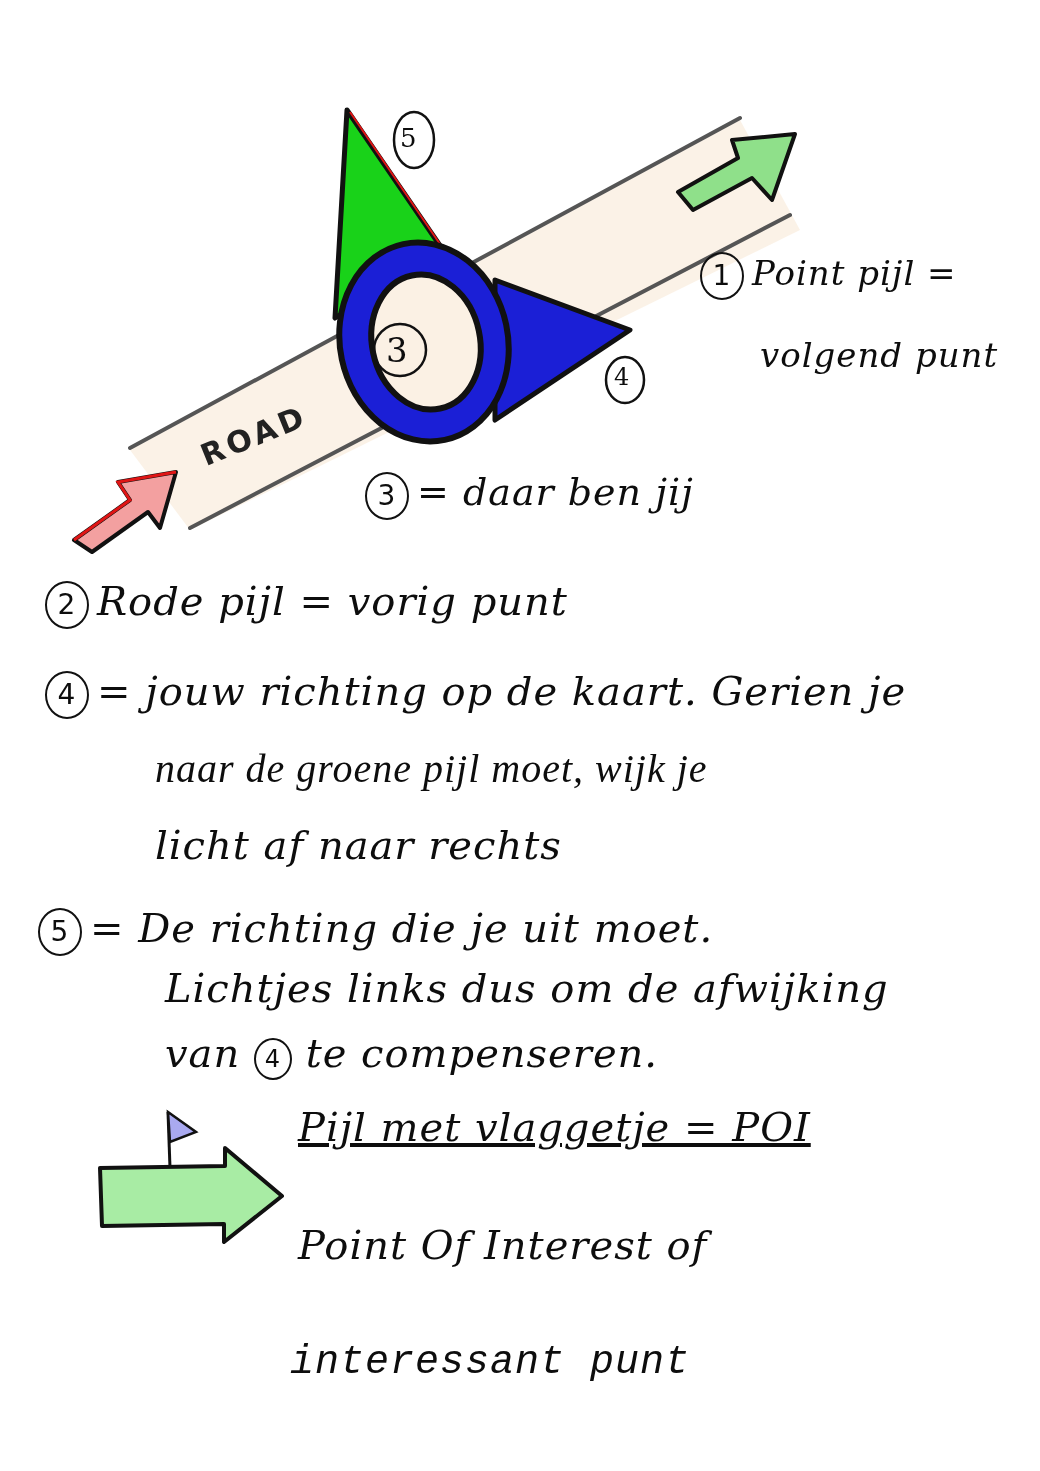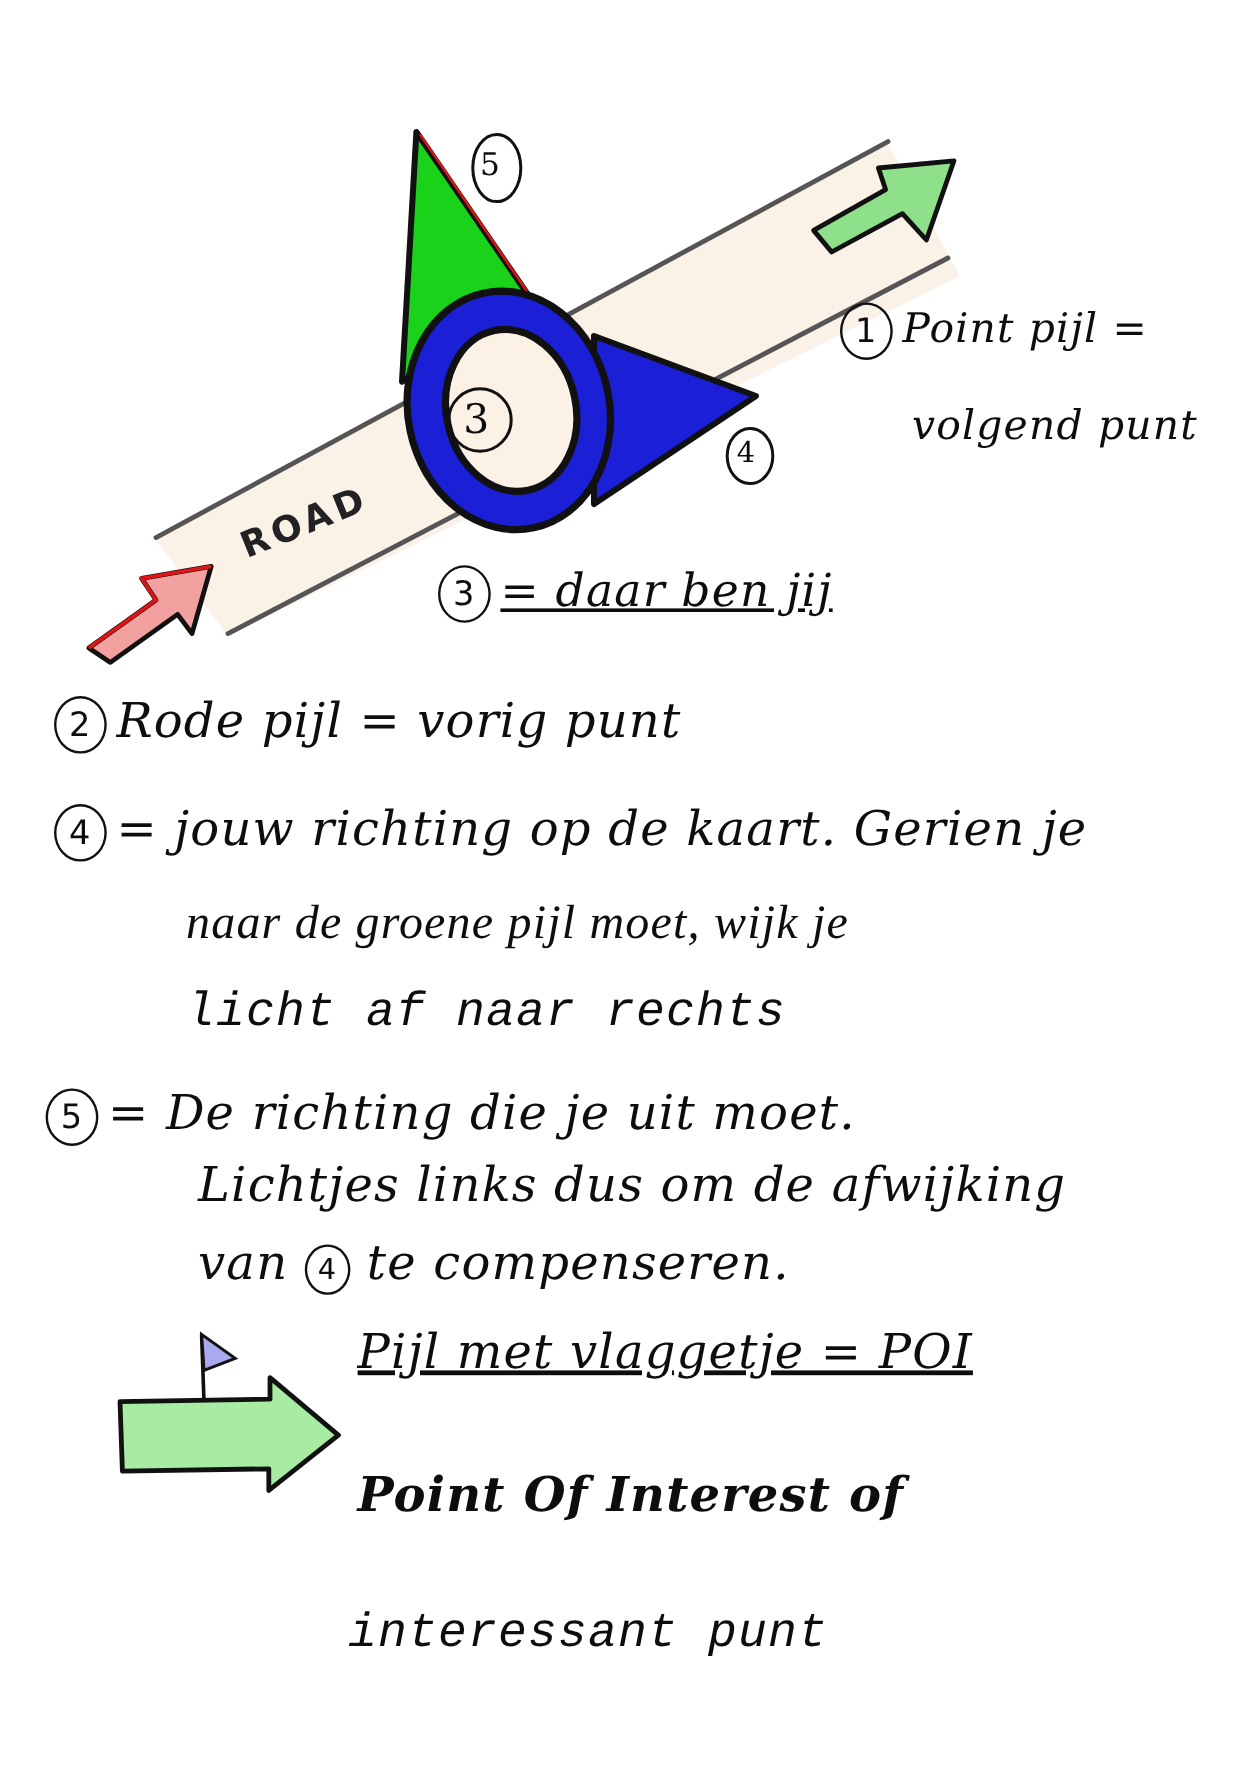--- a/index.html
+++ b/index.html
@@ -6,21 +6,21 @@
   body { width: 1040px; height: 1471px; position: relative; overflow: hidden;
          font-family: "DejaVu Serif", serif; color: #111; }
   .layer { position: absolute; left: 0; top: 0; width: 1040px; height: 1471px; }
   .hand { position: absolute; font-family: "DejaVu Serif", serif; font-style: italic;
           color: #0d0d0d; white-space: nowrap; letter-spacing: 1px; }
   .num { display: inline-block; border: 2.5px solid #111; border-radius: 50%;
          text-align: center; font-style: normal; font-family: "DejaVu Sans", sans-serif; }
   .n-big { width: 40px; height: 44px; line-height: 44px; font-size: 28px; margin-right: 8px; vertical-align: middle; }
   .n-mid { width: 34px; height: 38px; line-height: 38px; font-size: 24px; }
   .t1 { font-size: 34px; }
-  .t2 { font-size: 38px; text-decoration: underline; }
+  .t2 { font-size: 38px; }
   .t3 { font-size: 40px; }
   .road-label { position: absolute; font-family: "DejaVu Sans", sans-serif; font-weight: bold;
                 font-size: 30px; color: #222; transform: rotate(-22deg); letter-spacing: 4px; }
 </style>
 </head>
 <body>
 
 <svg class="layer" viewBox="0 0 1040 1471" xmlns="http://www.w3.org/2000/svg">
 
   <g>
@@ -80,27 +80,27 @@
 </div>
 
 <div class="hand t3" style="left:45px; top:578px;">
   <span class="num n-big">2</span><span>Rode pijl = vorig punt</span>
 </div>
 
 <div class="hand t3" style="left:45px; top:668px;">
   <span class="num n-big">4</span><span>= jouw richting op de kaart. Gerien je</span>
 </div>
 <div class="hand t3" style="left:155px; top:745px;font-family:Liberation Serif, serif;">naar de groene pijl moet, wijk je</div>
-<div class="hand t3" style="left:155px; top:822px;font-family:Liberation Mono, monospace;">licht af naar rechts</div>
+<div class="hand t3" style="left:155px; top:822px;">licht af naar rechts</div>
 
 <div class="hand t3" style="left:38px; top:905px;">
   <span class="num n-big">5</span><span>= De richting die je uit moet.</span>
 </div>
 <div class="hand t3" style="left:165px; top:965px;">Lichtjes links dus om de afwijking</div>
 <div class="hand t3" style="left:165px; top:1030px;">
   <span>van</span>
   <span class="num n-mid">4</span>
   <span>te compenseren.</span>
 </div>
 
 <div class="hand t3" style="left:298px; top:1104px;text-decoration:underline;">Pijl met vlaggetje = POI</div>
-<div class="hand t3" style="left:298px; top:1222px;font-weight:bold;">Point Of Interest of</div>
+<div class="hand t3" style="left:298px; top:1222px;">Point Of Interest of</div>
 <div class="hand t3" style="left:290px; top:1340px;font-family:Liberation Mono, monospace;">interessant punt</div>
 
 </body></html>

